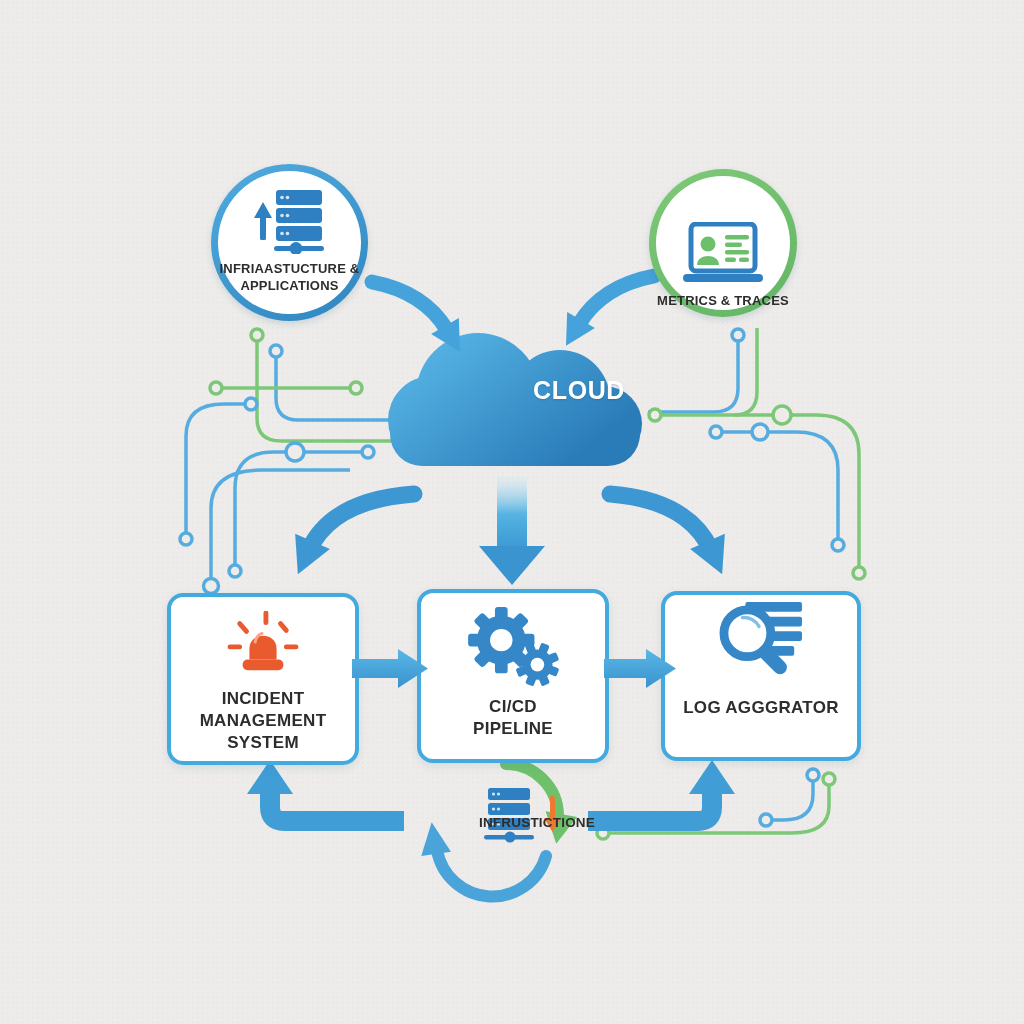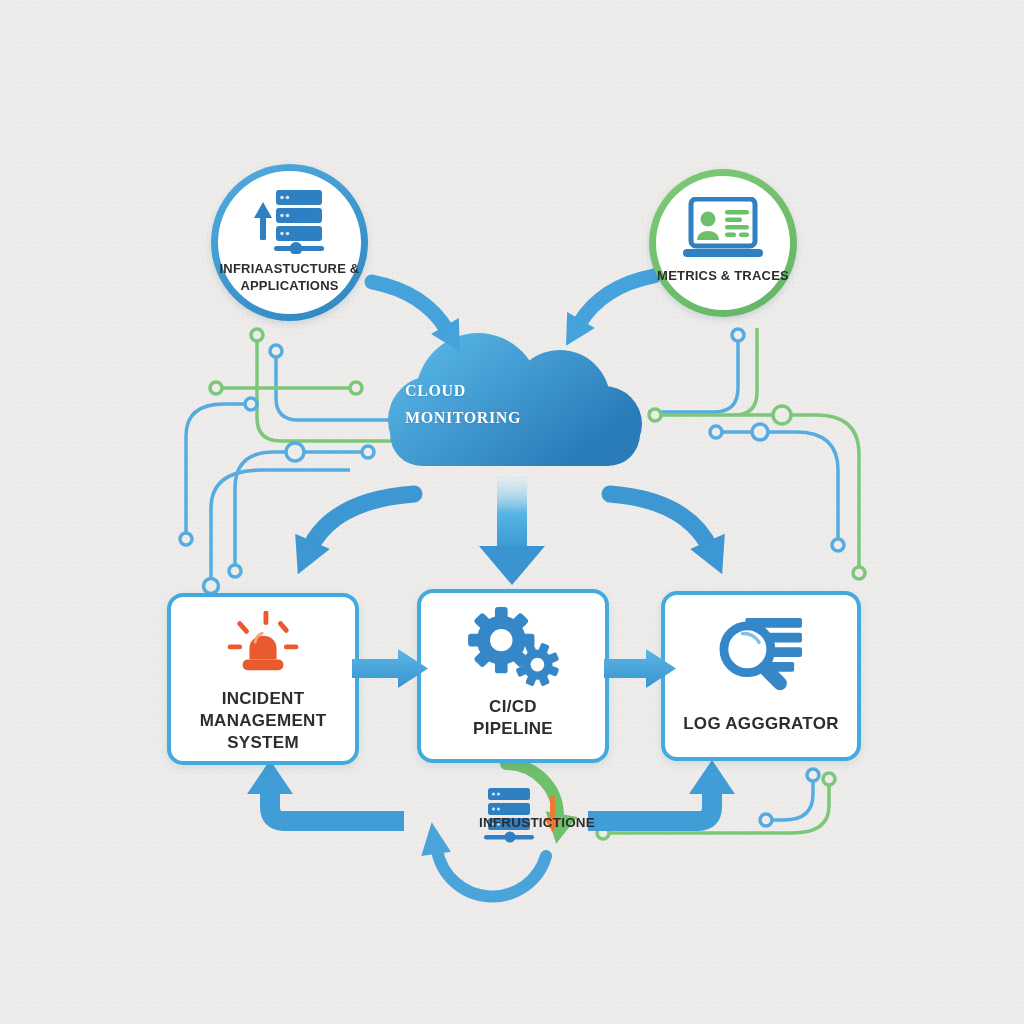--- a/index.html
+++ b/index.html
@@ -18,23 +18,22 @@
   .circle-node{position:absolute;border-radius:50%;z-index:3;box-shadow:0 3px 7px rgba(30,80,120,.15);}
   .circle-node .inner{
     position:absolute;inset:7px;background:#ffffff;border-radius:50%;
     display:flex;flex-direction:column;align-items:center;box-sizing:border-box;
   }
   .circle-label{font-weight:bold;font-size:13px;line-height:1.28;text-align:center;letter-spacing:.2px;}
 
   
   .cloud-text{
     position:absolute;left:405px;top:377px;width:220px;z-index:3;
-    text-align:left;color:#ffffff;font-weight:bold;font-size:16px;line-height:27px;letter-spacing:.6px;
+    text-align:right;color:#ffffff;font-weight:bold;font-size:25px;line-height:27px;letter-spacing:.6px;
     text-shadow:0 1px 2px rgba(20,70,110,.25);
-    font-family:Liberation Serif, serif;
   }
 
   
   .box-node{
     position:absolute;background:#ffffff;border:4px solid #42aadf;border-radius:16px;
     box-shadow:0 3px 9px rgba(40,90,130,.12);z-index:4;box-sizing:border-box;
     display:flex;flex-direction:column;align-items:center;
   }
   .box-label{font-weight:bold;font-size:17px;line-height:1.3;text-align:center;letter-spacing:.3px;}
 
@@ -178,21 +177,21 @@
         </g>
       </svg>
       <div class="circle-label" style="margin-top:7px;">
         <div>INFRIAASTUCTURE &amp;</div>
         <div>APPLICATIONS</div>
       </div>
     </div>
   </div>
 
   <div class="circle-node" style="left:649px;top:169px;width:148px;height:148px;background:linear-gradient(150deg,#7fca77,#62b465);">
-    <div class="inner" style="padding-top:21px;">
+    <div class="inner" style="padding-top:21px;justify-content:flex-end;">
       <svg width="86" height="62" viewBox="0 0 86 62">
         <rect x="11" y="2" width="64" height="47" rx="5" fill="#ffffff" stroke="#2e80c2" stroke-width="5"></rect>
         <circle cx="43" cy="7" r="1.6" fill="#ffffff"></circle>
         <circle cx="28" cy="22" r="7.5" fill="#6cc06c"></circle>
         <path d="M17,43 C17,31 39,31 39,43 Z" fill="#6cc06c"></path>
         <g fill="#6cc06c">
           <rect x="45" y="13" width="24" height="4.5" rx="2"></rect>
           <rect x="45" y="20.5" width="17" height="4.5" rx="2"></rect>
           <rect x="45" y="28" width="24" height="4.5" rx="2"></rect>
           <rect x="45" y="35.5" width="11" height="4.5" rx="2"></rect>
@@ -201,21 +200,20 @@
         <rect x="3" y="52" width="80" height="8" rx="4" fill="#2e80c2"></rect>
       </svg>
       <div class="circle-label" style="margin-top:9px;">
         <div>METRICS &amp; TRACES</div>
       </div>
     </div>
   </div>
 
   <div class="cloud-text">
     <div>CLOUD</div>
-    <div>MONITORING</div>
   </div>
 
   <div class="box-node" style="left:417px;top:589px;width:192px;height:174px;padding-top:12px;">
     <svg width="100" height="82" viewBox="0 0 100 84">
       <g fill="#3687c8">
         <g transform="translate(38,36)">
           <rect x="-6.5" y="-34" width="13" height="13" rx="3"></rect>
           <rect x="-6.5" y="-34" width="13" height="13" rx="3" transform="rotate(45)"></rect>
           <rect x="-6.5" y="-34" width="13" height="13" rx="3" transform="rotate(90)"></rect>
           <rect x="-6.5" y="-34" width="13" height="13" rx="3" transform="rotate(135)"></rect>
@@ -259,21 +257,21 @@
         <line x1="62" y1="37" x2="72" y2="37"></line>
       </g>
     </svg>
     <div class="box-label" style="margin-top:11px;">
       <div>INCIDENT</div>
       <div>MANAGEMENT</div>
       <div>SYSTEM</div>
     </div>
   </div>
 
-  <div class="box-node" style="left:661px;top:591px;width:200px;height:170px;padding-top:23px;">
+  <div class="box-node" style="left:661px;top:591px;width:200px;height:170px;padding-top:7px;">
     <svg width="88" height="80" viewBox="0 0 88 82">
       <g fill="#3687c8">
         <rect x="28" y="0" width="58" height="10" rx="2"></rect>
         <rect x="44" y="15" width="42" height="10" rx="2"></rect>
         <rect x="47" y="30" width="39" height="10" rx="2"></rect>
         <rect x="50" y="45" width="28" height="10" rx="2"></rect>
       </g>
       <circle cx="30" cy="32" r="24" fill="#ffffff" stroke="#3687c8" stroke-width="9"></circle>
       <path d="M25,16 A17,17 0 0 1 42,25" stroke="#7fc0e6" stroke-width="3.5" fill="none" stroke-linecap="round"></path>
       <rect x="42" y="44" width="36" height="14" rx="7" transform="rotate(45 48 50)" fill="#3687c8"></rect>

